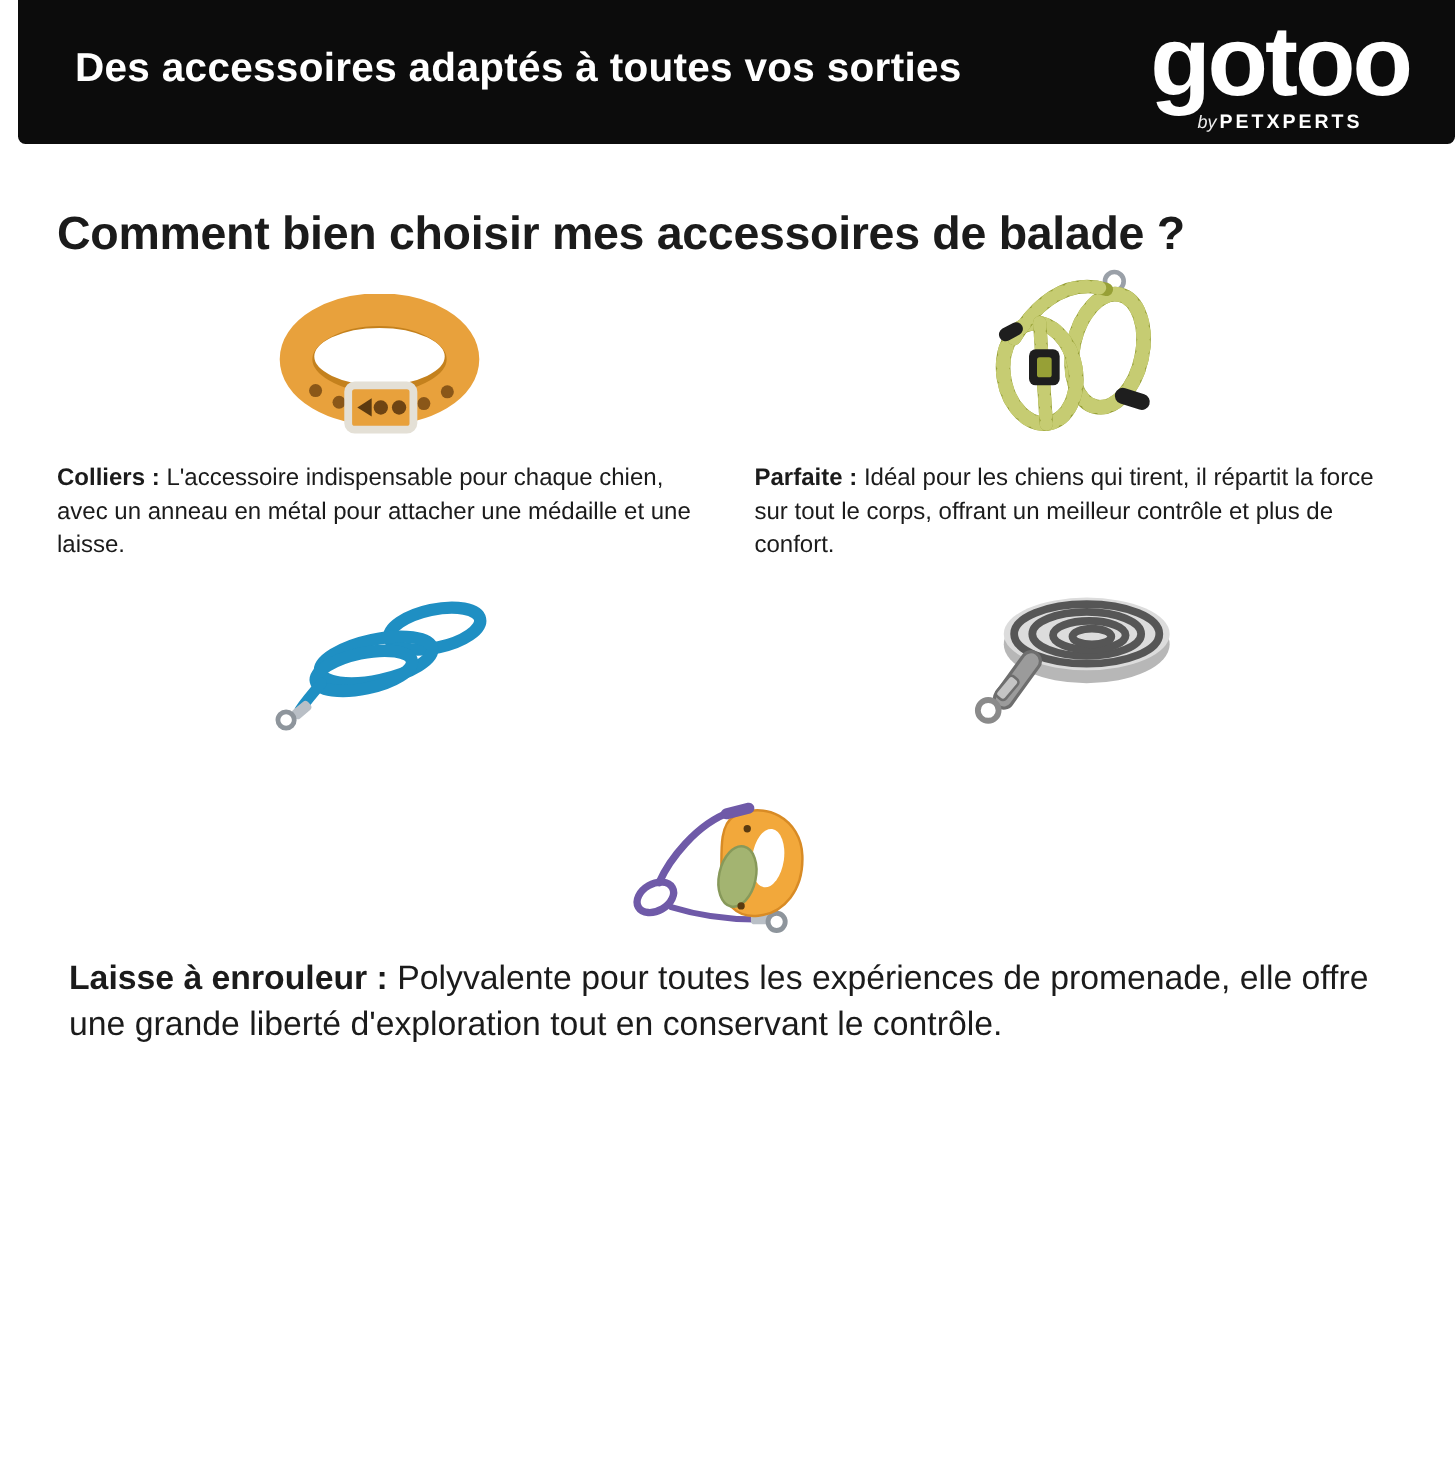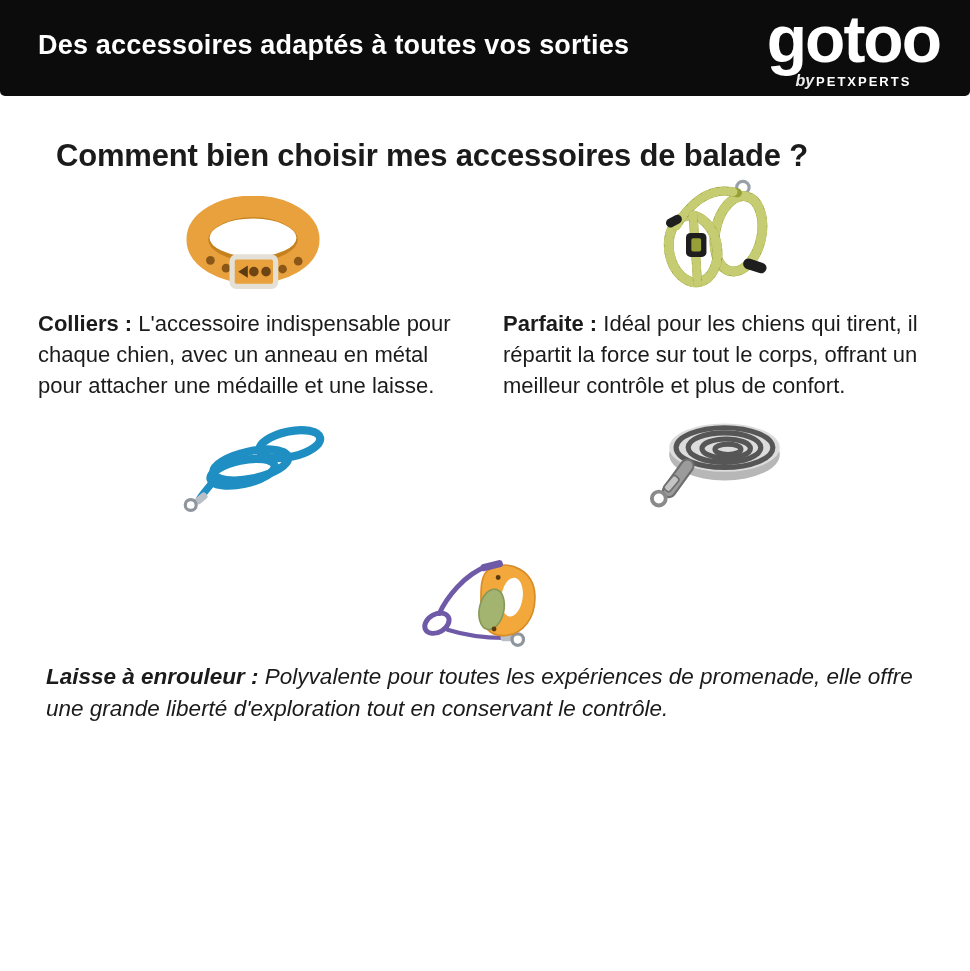--- a/index.html
+++ b/index.html
@@ -2,40 +2,40 @@
 <html><head>
 <meta charset="utf-8">
 <style>
   * { margin:0; padding:0; box-sizing:border-box; }
   html,body { background:#ffffff; }
   body { font-family:"Liberation Sans","DejaVu Sans",sans-serif; color:#1b1b1b; }
   .page { width:970px; height:971px; background:#ffffff; overflow:hidden; position:relative; }
 
   
   .header { background:#0c0c0c; height:96px; display:flex; align-items:center;
-            justify-content:space-between; padding:0 20px 0 38px; border-radius:0 0 5px 5px; }
+            justify-content:space-between; padding:0 20px 0 38px; border-radius:0 0 5px 5px;margin-left:12px; }
   .tagline { color:#ffffff; font-size:27px; font-weight:700; letter-spacing:0.2px; padding-bottom:6px; }
   .logo-block { text-align:center; color:#ffffff; line-height:1; padding-right:10px; margin-top:-2px; }
   .logo-name { font-size:66px; font-weight:800; letter-spacing:-2px; display:block; }
   .logo-sub { font-size:13px; font-weight:700; letter-spacing:2px; margin-top:1px; display:block; }
-  .logo-sub .by { font-weight:700; font-style:italic; letter-spacing:0; font-size:16px; opacity:.92; margin-right:2px; }
+  .logo-sub .by { font-weight:400; font-style:italic; letter-spacing:0; font-size:12px; opacity:.92; margin-right:2px; }
 
   
-  .title { font-size:31px; font-weight:800; letter-spacing:-0.2px; margin:42px 38px 6px 56px; }
+  .title { font-size:31px; font-weight:800; letter-spacing:-0.2px; margin:42px 38px 6px 38px; }
 
   
   .grid { display:grid; grid-template-columns:1fr 1fr; column-gap:36px; padding:0 38px; }
   .icon-box { height:116px; display:flex; align-items:flex-end; justify-content:center; margin-bottom:12px; }
   .row2 .icon-box { height:104px; margin-top:10px; }
-  .desc { font-size:22px; line-height:1.41; }
+  .desc { font-size:16px; line-height:1.41; }
   .lbl { font-weight:700; }
   .lbl-block { display:block; }
 
   
-  .bottom { margin-top:26px;font-style:italic; }
+  .bottom { margin-top:26px; }
   .bottom .icon-box { height:98px; margin-bottom:10px; }
   .bottom .desc { padding:0 40px 0 46px; font-size:22.5px; }
 
   svg { display:block; }
 </style>
 </head>
 <body>
 
 <div class="page">
 

